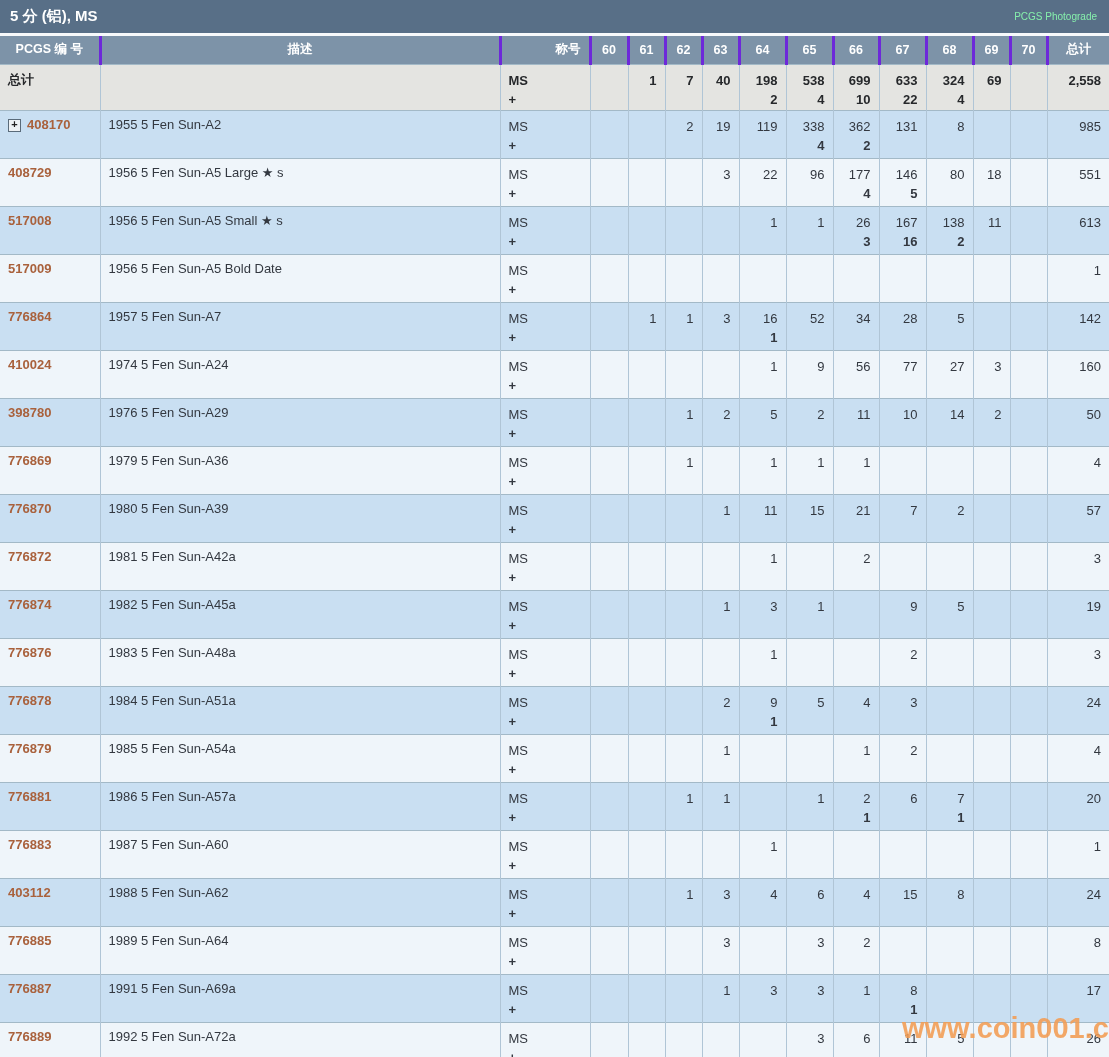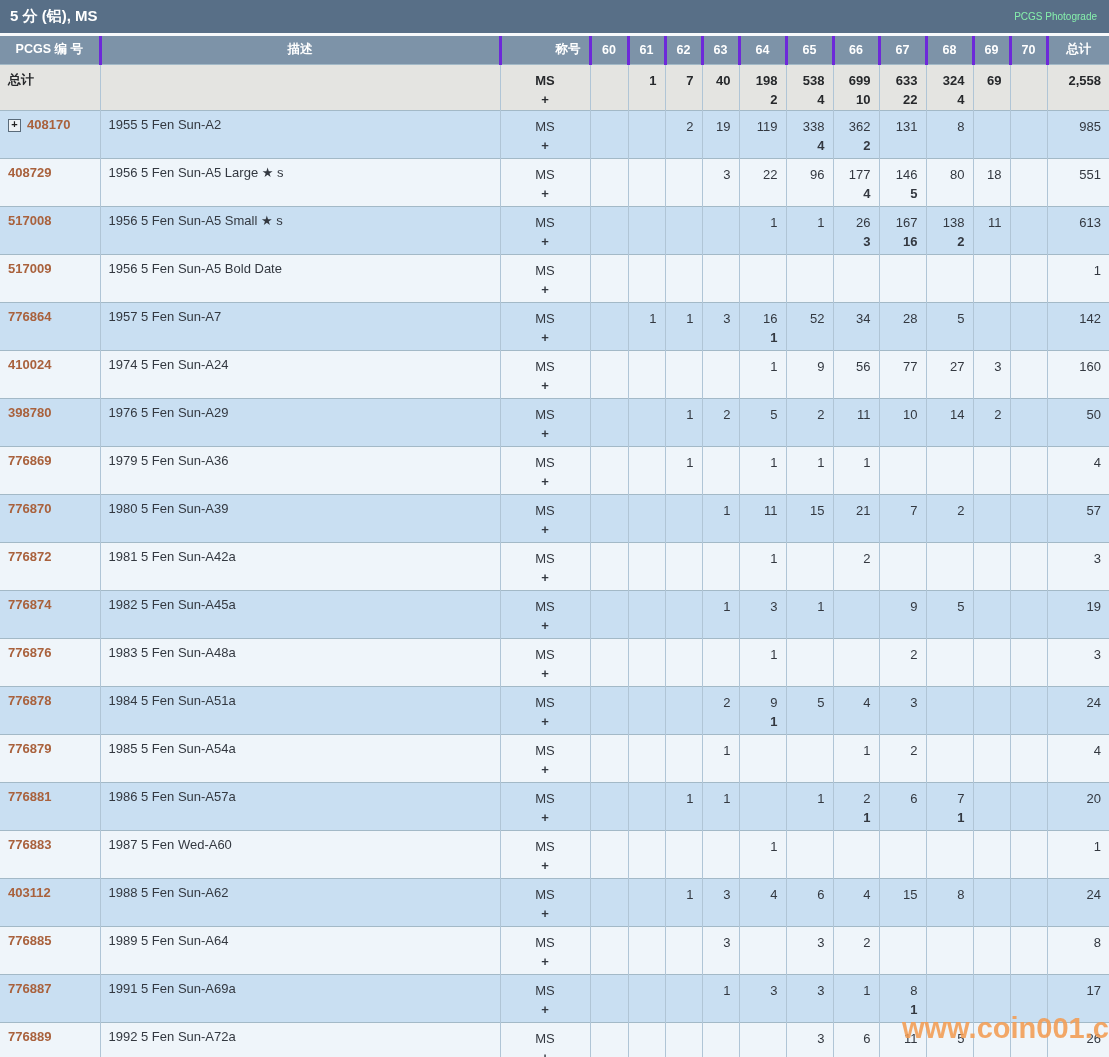--- a/index.html
+++ b/index.html
@@ -29,21 +29,21 @@
     vertical-align:top; font-size:13px; color:#333840;
     padding:6px 8px 0 8px; box-sizing:border-box; overflow:hidden; white-space:nowrap;
   }
   tbody td:first-child { border-left:none; }
   tr.total-row { height:46px; }
   tr.total-row td { background:#E4E4E1; font-weight:bold; color:#26282B; }
   tr.data-row { height:48px; }
   tr.row-odd td  { background:#C9DFF2; }
   tr.row-even td { background:#EFF5FA; }
   td.num, td.tot { text-align:right; }
-  td.des { text-align:center; }
+  td.des { text-align:left; }
   .l1, .l2 { height:19px; line-height:19px; }
   .l2 { font-weight:bold; }
   .pcgs-link { color:#A9613C; cursor:pointer;font-weight:bold; }
   .expand-box {
     display:inline-block; width:11px; height:11px; line-height:9px; text-align:center;
     border:1px solid #5A6B7A; background:#EDF1F4; color:#222; font-size:11px;
     font-weight:bold; margin-right:6px; vertical-align:1px; cursor:pointer;
   }
   .watermark {
     position:absolute; left:902px; top:1012px; z-index:5; pointer-events:none;
@@ -990,21 +990,21 @@
             <div class="l1"></div>
             <div class="l2"></div>
           </td>
           <td class="tot">
             <div class="l1">20</div>
             <div class="l2"></div>
           </td>
         </tr>
         <tr class="data-row row-even">
           <td class="pcgs"><span class="pcgs-link">776883</span></td>
-          <td class="desc">1987 5 Fen Wed-A60</td>
+          <td class="desc">1987 5 Fen Sun-A60</td>
           <td class="des">
             <div class="l1">MS</div>
             <div class="l2">+</div>
           </td>
           <td class="num">
             <div class="l1"></div>
             <div class="l2"></div>
           </td>
           <td class="num">
             <div class="l1"></div>

